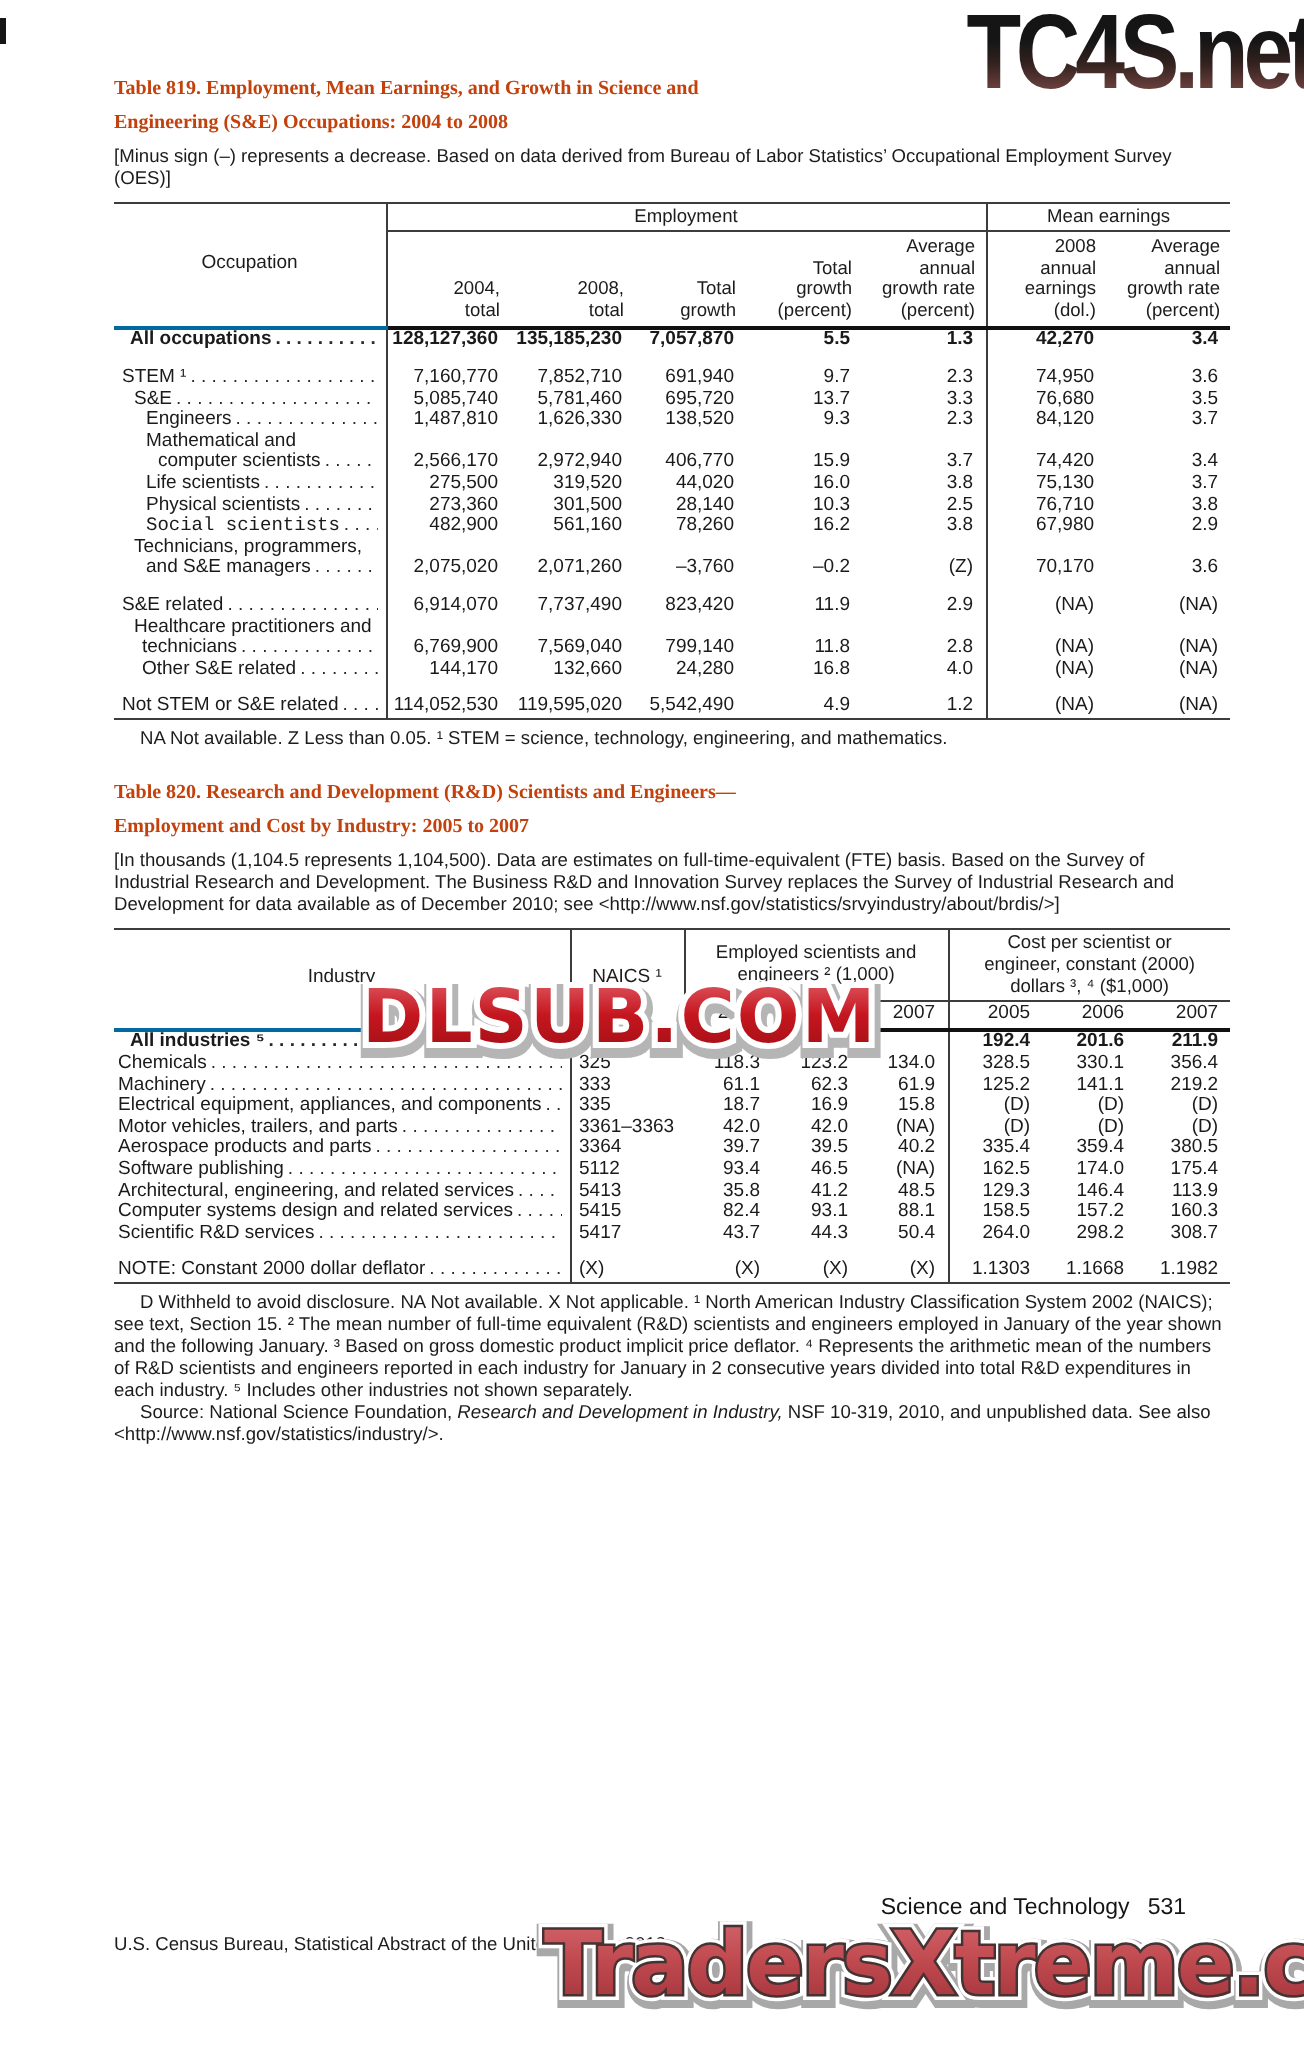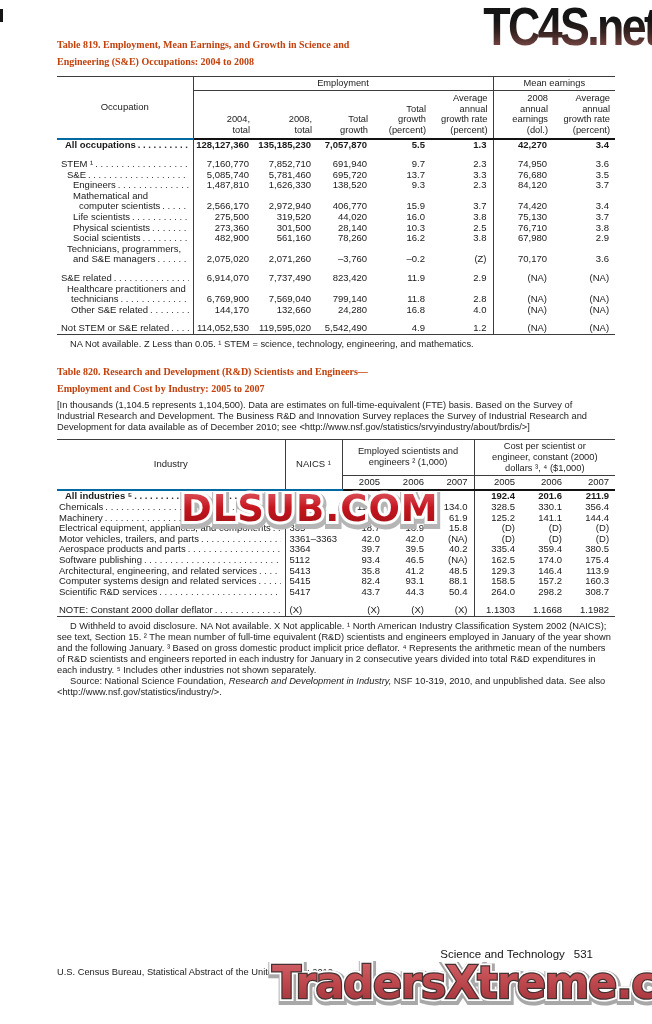--- a/index.html
+++ b/index.html
@@ -80,20 +80,22 @@
 
   <div class="artifact"></div>
 
   <div id="wm-tc4s" class="wm">TC4S.net</div>
 
   <div class="content">
 
     <div>
       <div class="t-title">Table 819. Employment, Mean Earnings, and Growth in Science and
 Engineering (S&amp;E) Occupations: 2004 to 2008</div>
+      <div class="t-note">[Minus sign (–) represents a decrease. Based on data derived from Bureau of Labor Statistics’ Occupational Employment Survey
+(OES)]</div>
 
       <table>
         <colgroup>
             <col style="width: 136px;">
             <col style="width: 62px;">
             <col style="width: 62px;">
             <col style="width: 56px;">
             <col style="width: 58px;">
             <col style="width: 62px;">
             <col style="width: 60px;">
@@ -242,21 +244,21 @@
               <td class="num">301,500</td>
               <td class="num">28,140</td>
               <td class="num">10.3</td>
               <td class="num">2.5</td>
               <td class="num bl">76,710</td>
               <td class="num">3.8</td>
             </tr>
             <tr>
               <td class="c-lab">
                 <div class="lab">
-                  <span class="t" style="padding-left: 16px;">Social scientists</span>
+                  <span class="t" style="padding-left: 16px; font-family: Liberation Mono, monospace;">Social scientists</span>
                   <span class="dots"></span>
                 </div>
               </td>
               <td class="num bl">482,900</td>
               <td class="num">561,160</td>
               <td class="num">78,260</td>
               <td class="num">16.2</td>
               <td class="num">3.8</td>
               <td class="num bl">67,980</td>
               <td class="num">2.9</td>
@@ -440,21 +442,21 @@
                   <span class="t" style="padding-left: 2px;">Machinery</span>
                   <span class="dots"></span>
                 </div>
               </td>
               <td class="naics bl">333</td>
               <td class="num">61.1</td>
               <td class="num">62.3</td>
               <td class="num">61.9</td>
               <td class="num bl">125.2</td>
               <td class="num">141.1</td>
-              <td class="num">144.4</td>
+              <td class="num">219.2</td>
             </tr>
             <tr>
               <td class="c-lab">
                 <div class="lab">
                   <span class="t" style="padding-left: 2px;">Electrical equipment, appliances, and components</span>
                   <span class="dots"></span>
                 </div>
               </td>
               <td class="naics bl">335</td>
               <td class="num">18.7</td>

